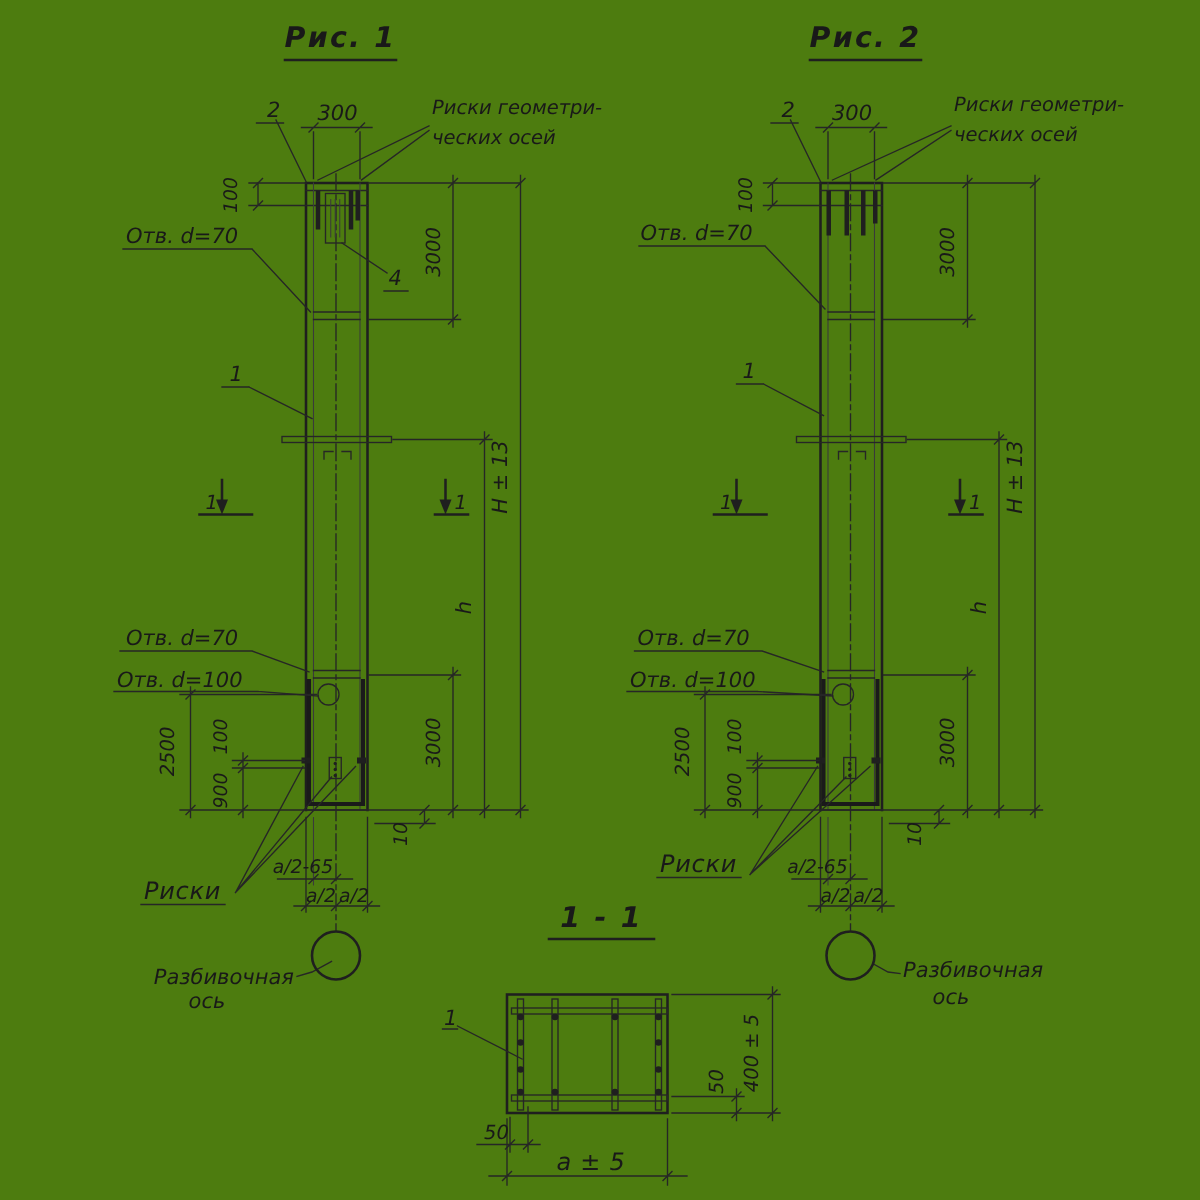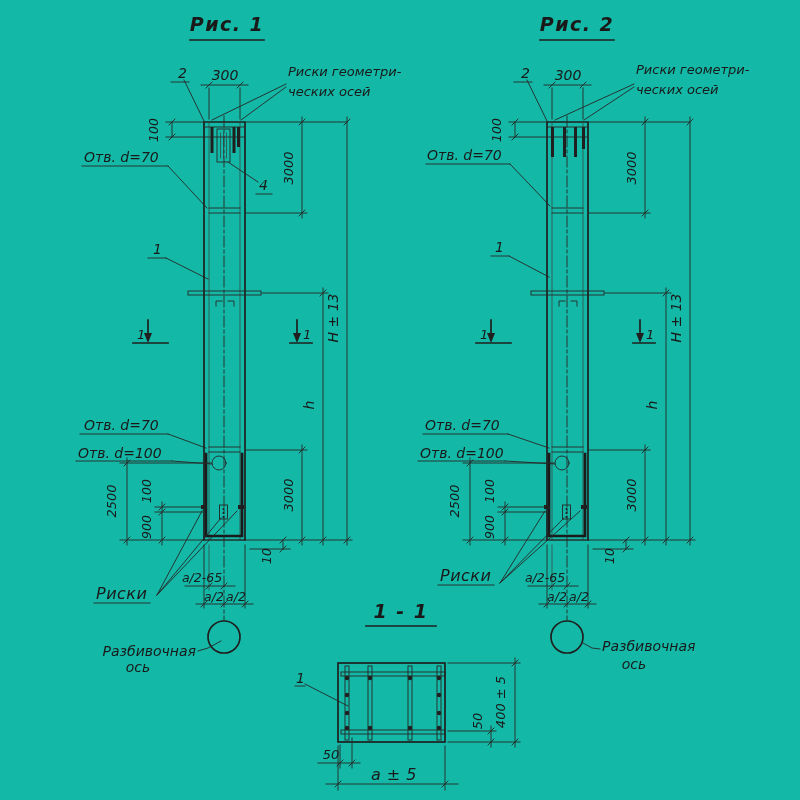--- a/index.html
+++ b/index.html
@@ -1,16 +1,16 @@
 <!DOCTYPE html>
 <html><head>
 <meta charset="utf-8">
 <style>
   html,body{margin:0;padding:0;background:#e8e8e6;}
-  #stage{width:800px;height:800px;background:#14b8a6;position:relative;margin:0 auto;overflow:hidden;}
+  #stage{width:800px;height:800px;background:#4d7c0f;position:relative;margin:0 auto;overflow:hidden;}
   svg{display:block;}
   .s1{stroke:#262626;stroke-width:.9;fill:none;stroke-linecap:square;}
   .s0{stroke:#3a3a3a;stroke-width:.7;fill:none;stroke-linecap:square;}
   .s2{stroke:#1f1f1f;stroke-width:1.7;fill:none;stroke-linecap:square;}
   .s3{stroke:#1a1a1a;stroke-width:2.7;fill:none;stroke-linecap:square;}
   .dash{stroke-dasharray:11 3 3 3;}
   .ink{fill:#1f1f1f;stroke:none;}
   text{font-family:"DejaVu Sans",sans-serif;font-style:italic;fill:#191919;}
   .t19{font-size:19px;font-weight:bold;letter-spacing:1.5px;}
   .t16{font-size:16px;letter-spacing:.5px;}

